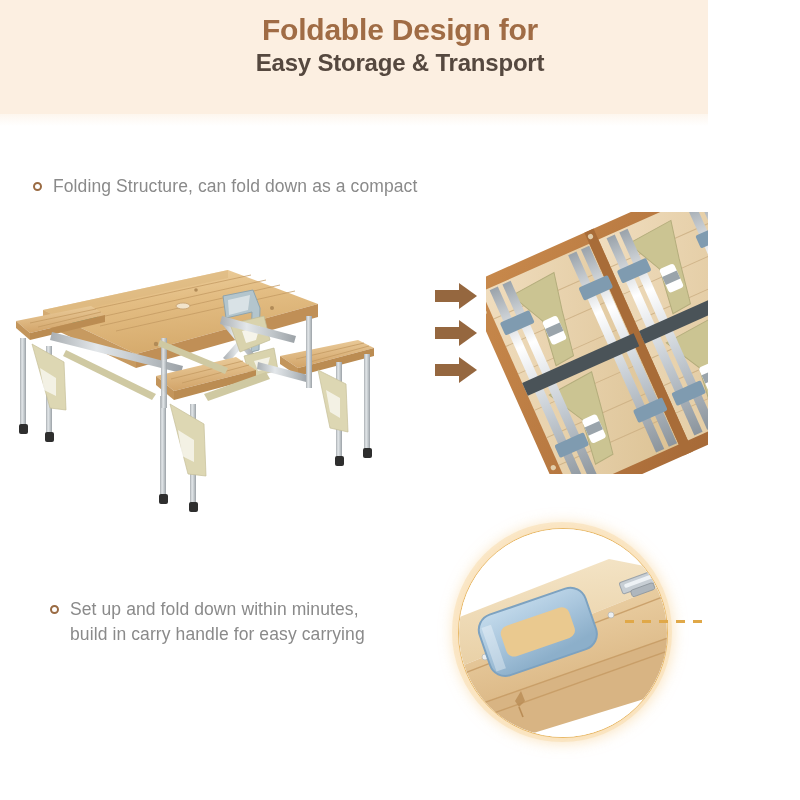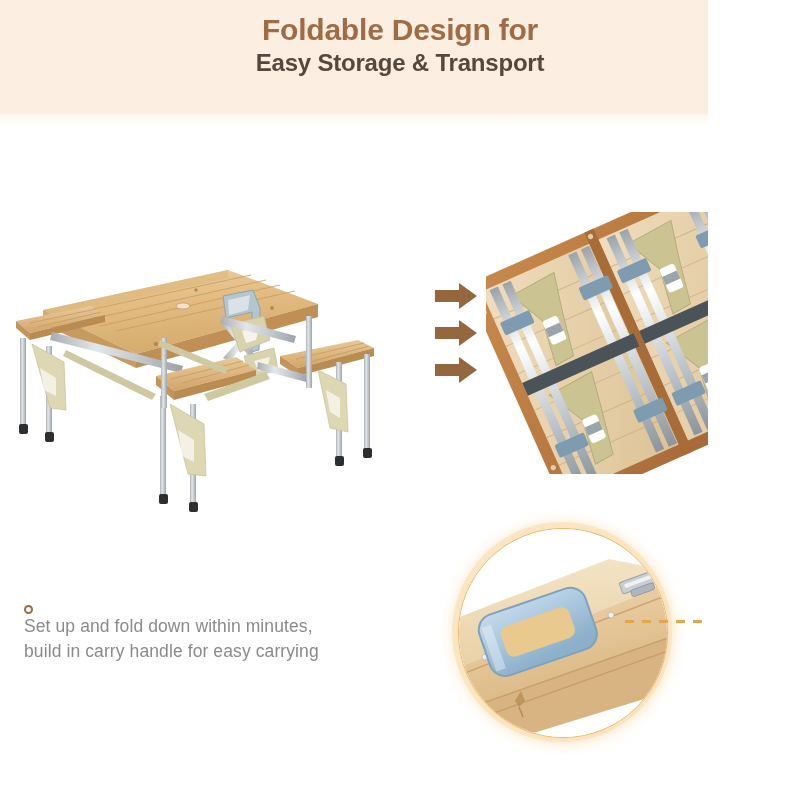--- a/index.html
+++ b/index.html
@@ -74,21 +74,21 @@
     background: #ffffff;
   }
   .bullet-text {
     font-size: 17.5px;
     line-height: 1.45;
     color: #8a8a8a;
     letter-spacing: 0.1px;
     white-space: pre-line;
   }
   #bullet-1 { left: 33px; top: 174px; }
-  #bullet-2 { left: 24px; top: 597px; flex-direction: column; }
+  #bullet-2 { left: 50px; top: 597px; }
 
   
   #arrow-group {
     position: absolute;
     left: 435px;
     top: 283px;
   }
   .arrow {
     width: 42px;
     height: 26px;
@@ -200,20 +200,24 @@
 <div id="page">
 
   <div id="header-band"></div>
   <div id="header-fade"></div>
 
   <div id="title-block">
     <span class="title-line" id="title-line-1">Foldable Design for</span>
     <span class="title-line" id="title-line-2">Easy Storage &amp; Transport</span>
   </div>
 
+  <div class="bullet-row" id="bullet-1">
+    <span class="bullet-dot"></span>
+    <span class="bullet-text">Folding Structure, can fold down as a compact</span>
+  </div>
 
   <div id="table-open">
     <svg width="400" height="285" viewBox="0 0 400 285" xmlns="http://www.w3.org/2000/svg">
       <defs>
         <linearGradient id="topGrad" x1="0" y1="0" x2="0.3" y2="1">
           <stop offset="0%" stop-color="#efd3a4"></stop>
           <stop offset="45%" stop-color="#e3bd83"></stop>
           <stop offset="100%" stop-color="#d6ab6d"></stop>
         </linearGradient>
         <linearGradient id="metalGrad" x1="0" y1="0" x2="1" y2="0">

